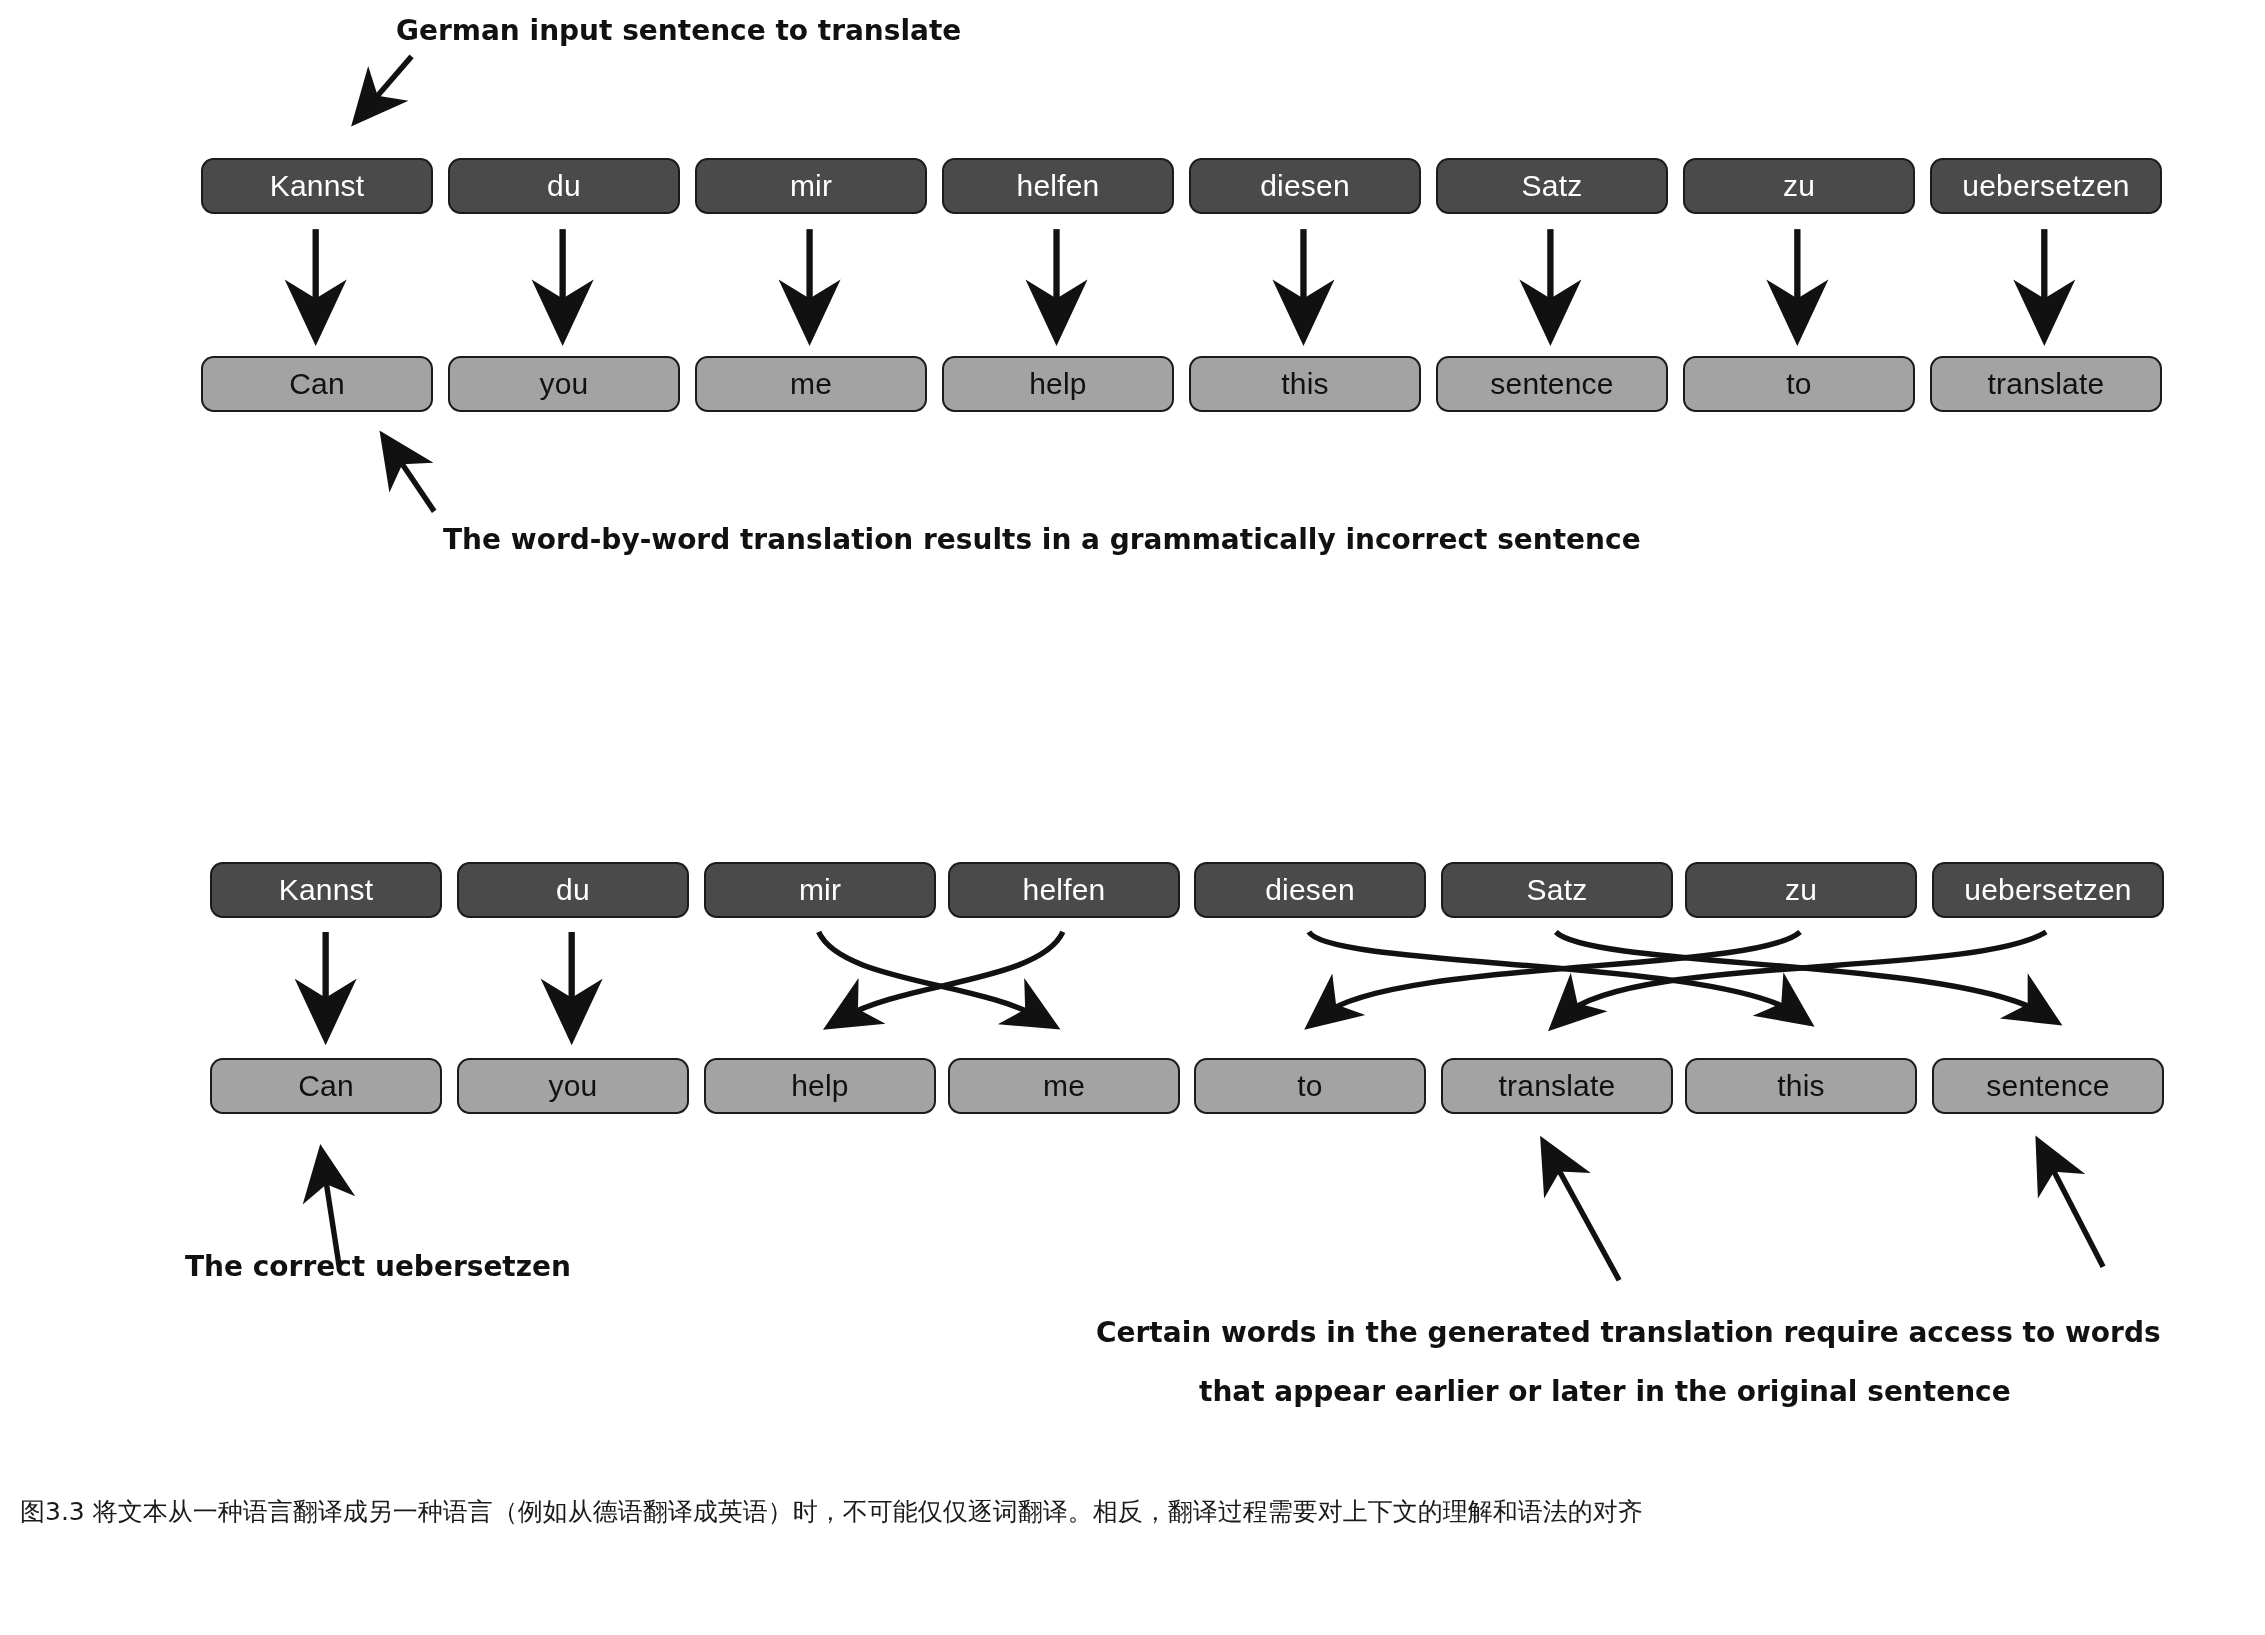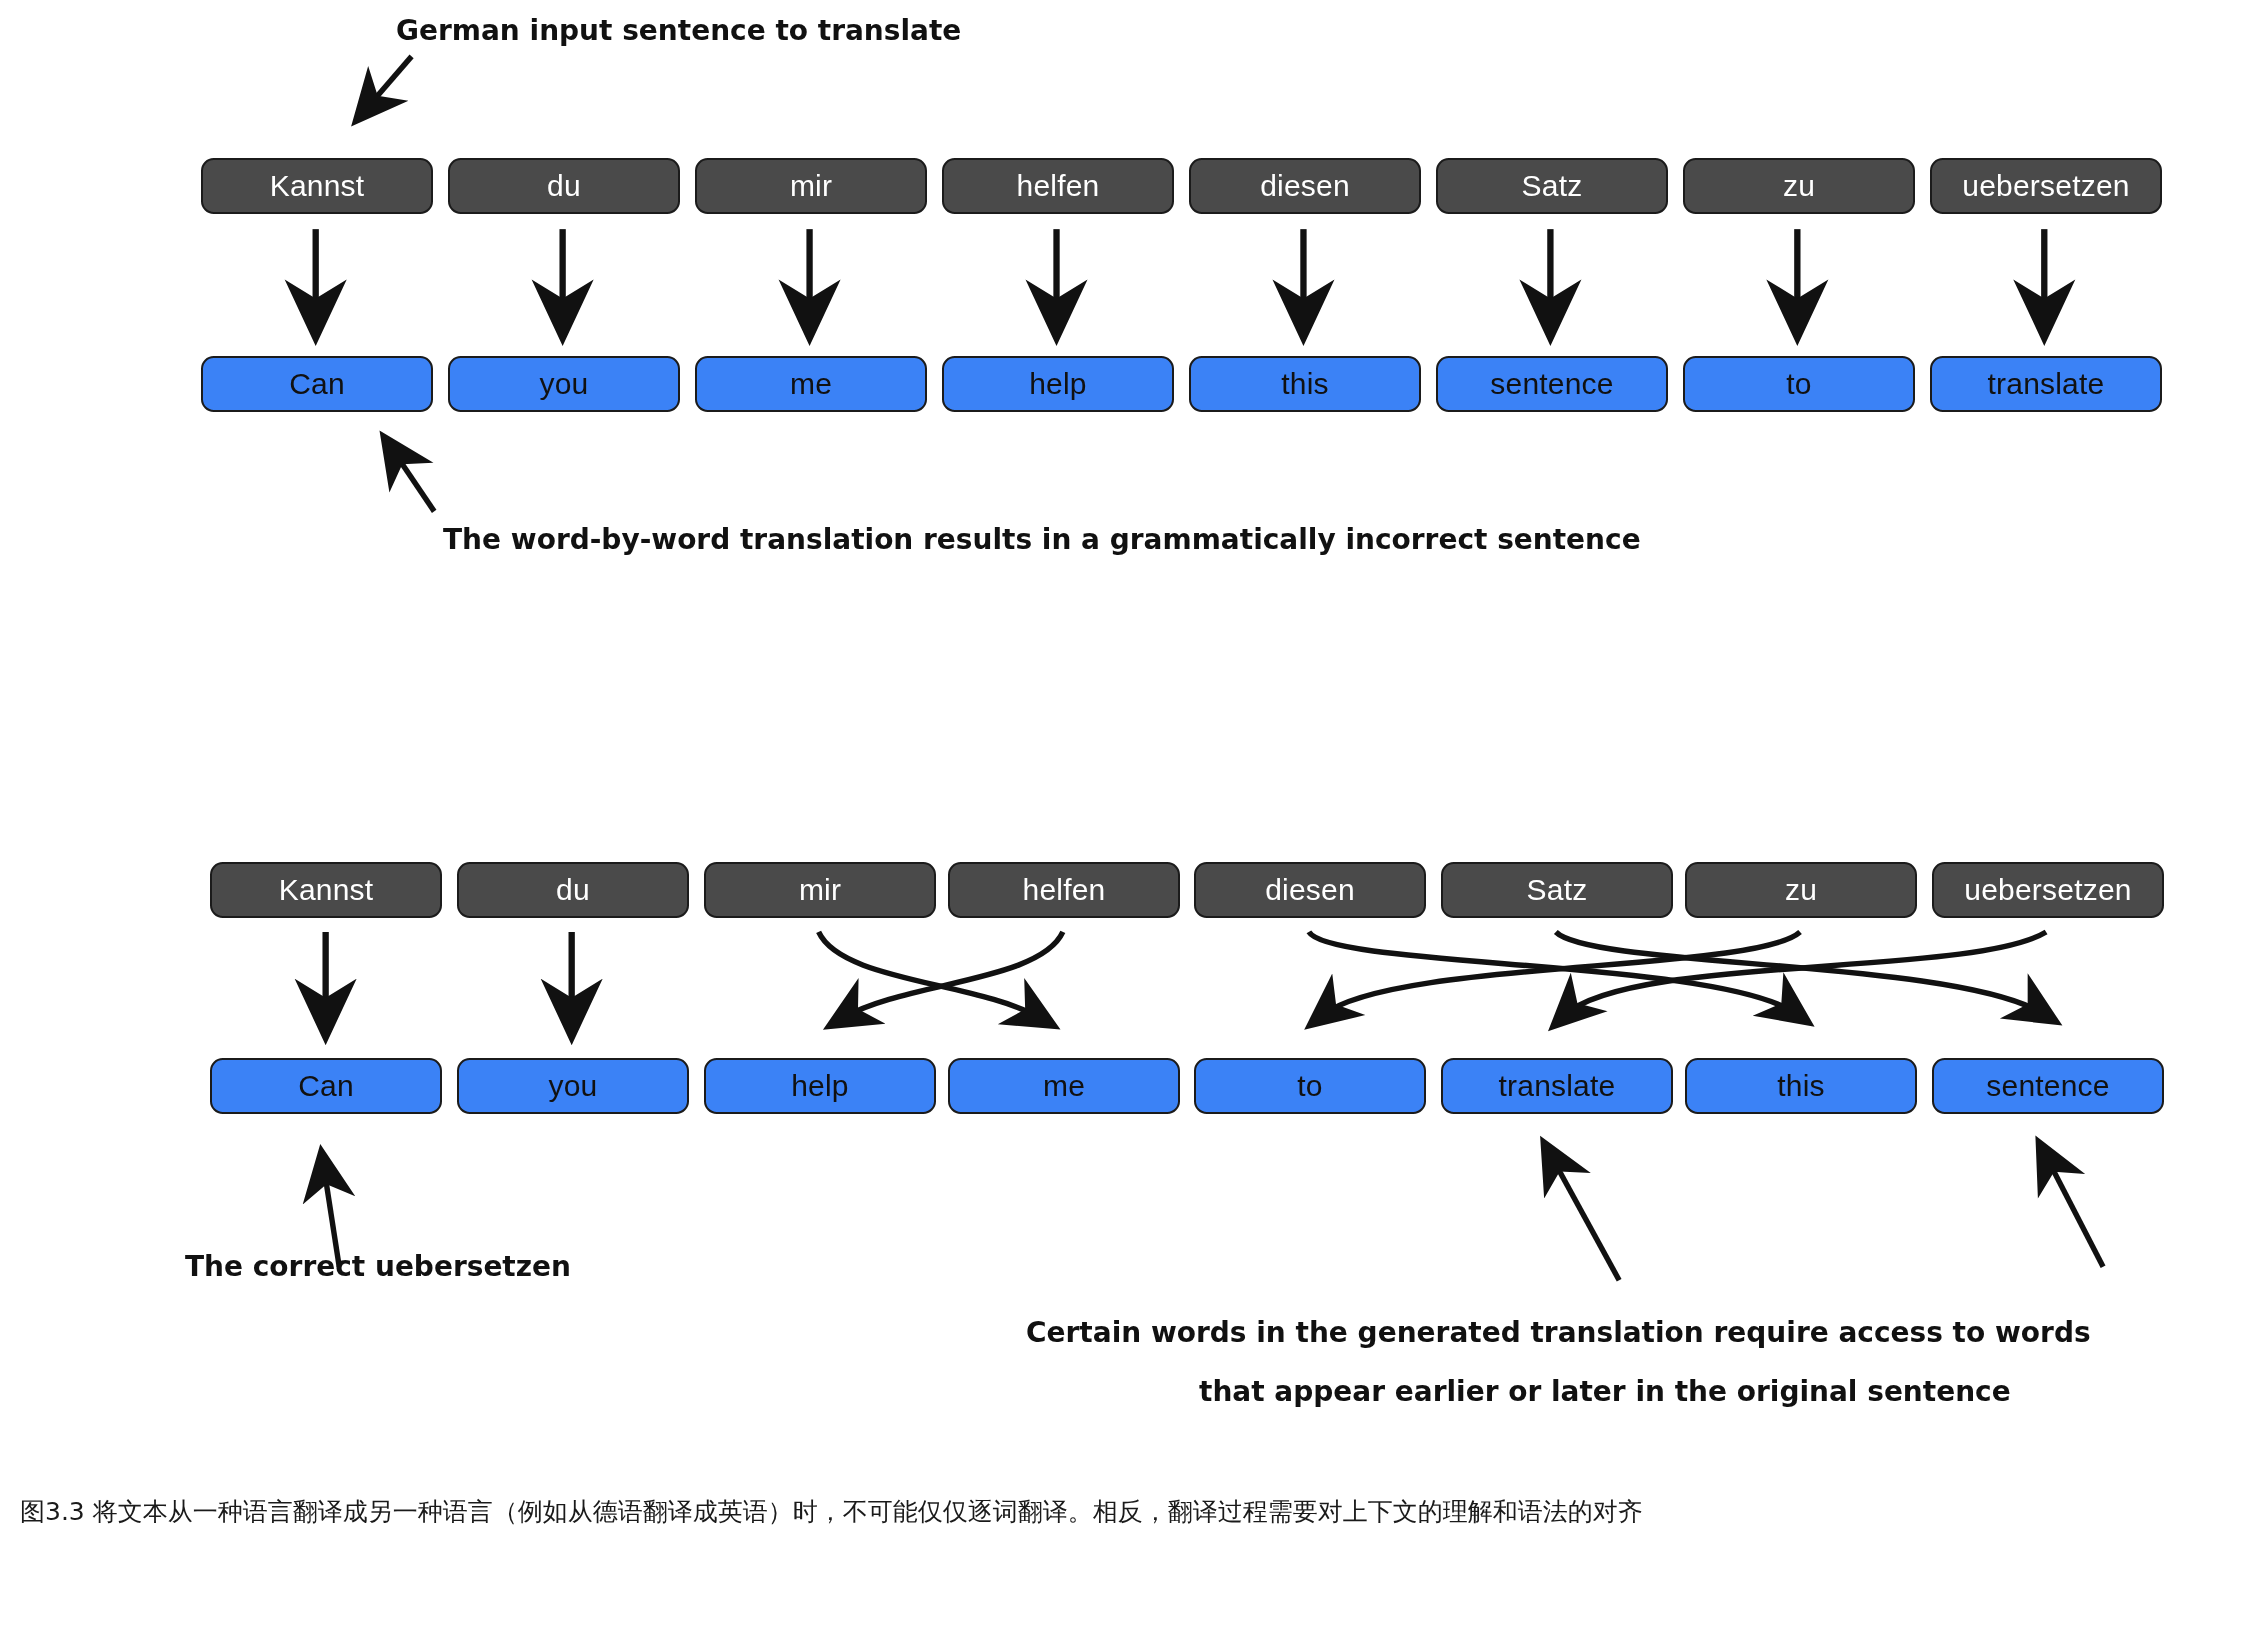--- a/index.html
+++ b/index.html
@@ -39,21 +39,21 @@
     font-size: 30px;
     letter-spacing: 0.2px;
     white-space: nowrap;
     overflow: hidden;
   }
   .token.src {
     background: #4a4a4a;
     color: #ffffff;
   }
   .token.tgt {
-    background: #3b82f6;
+    background: #a3a3a3;
     color: #111111;
   }
   .caption {
     position: absolute;
     font-family: "DejaVu Sans", sans-serif;
     font-weight: bold;
     font-size: 28px;
     color: #111111;
     white-space: nowrap;
   }
@@ -147,19 +147,19 @@
   <div class="token tgt" style="left:457px; top:1058px; width:232px;">you</div>
   <div class="token tgt" style="left:704px; top:1058px; width:232px;">help</div>
   <div class="token tgt" style="left:948px; top:1058px; width:232px;">me</div>
   <div class="token tgt" style="left:1194px; top:1058px; width:232px;">to</div>
   <div class="token tgt" style="left:1441px; top:1058px; width:232px;">translate</div>
   <div class="token tgt" style="left:1685px; top:1058px; width:232px;">this</div>
   <div class="token tgt" style="left:1932px; top:1058px; width:232px;">sentence</div>
 
   <div class="caption" style="left:185px; top:1250px;">The correct uebersetzen</div>
 
-  <div class="caption" style="left:1026px; top:1316px;">Certain words in the generated translation require access to words</div>
+  <div class="caption" style="left:1096px; top:1316px;">Certain words in the generated translation require access to words</div>
   <div class="caption" style="left:1199px; top:1375px;">that appear earlier or later in the original sentence</div>
 
   <div class="figcaption">图3.3 将文本从一种语言翻译成另一种语言（例如从德语翻译成英语）时，不可能仅仅逐词翻译。相反，翻译过程需要对上下文的理解和语法的对齐</div>
 
 </div>
 
 
 </body></html>

